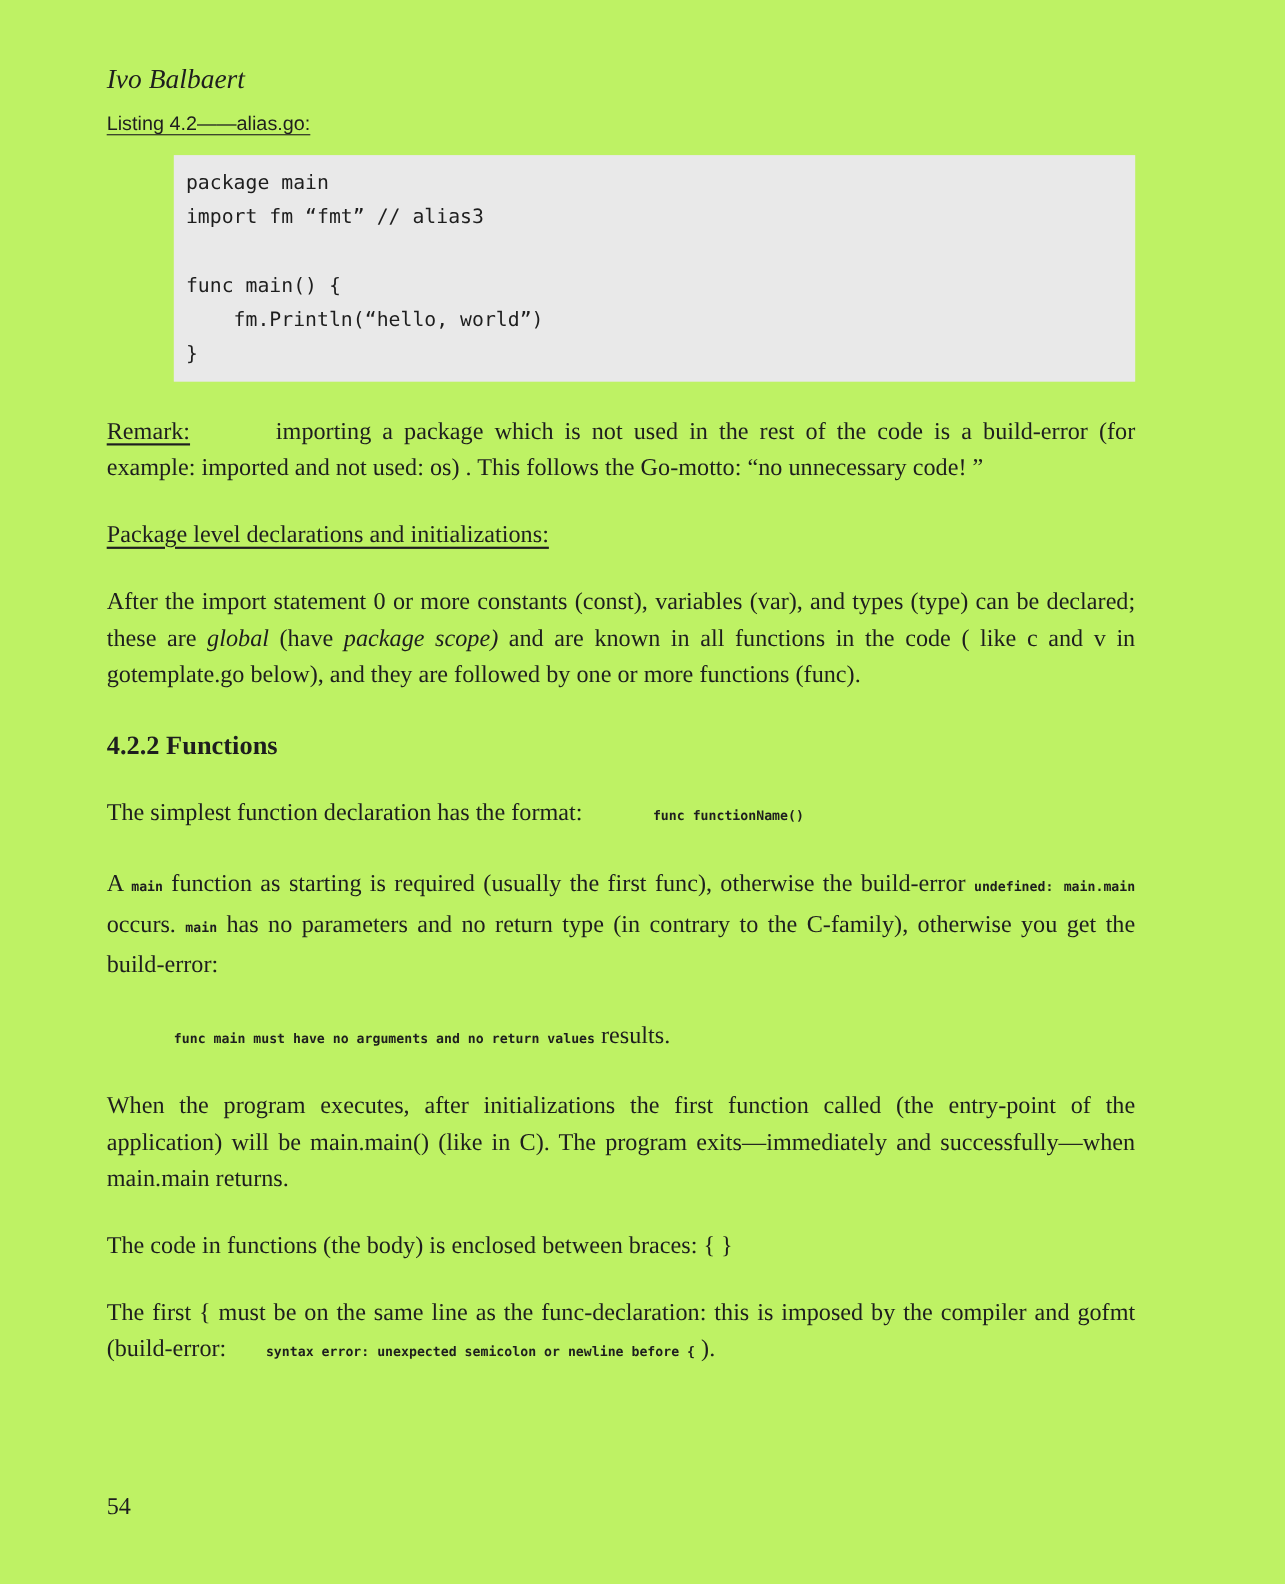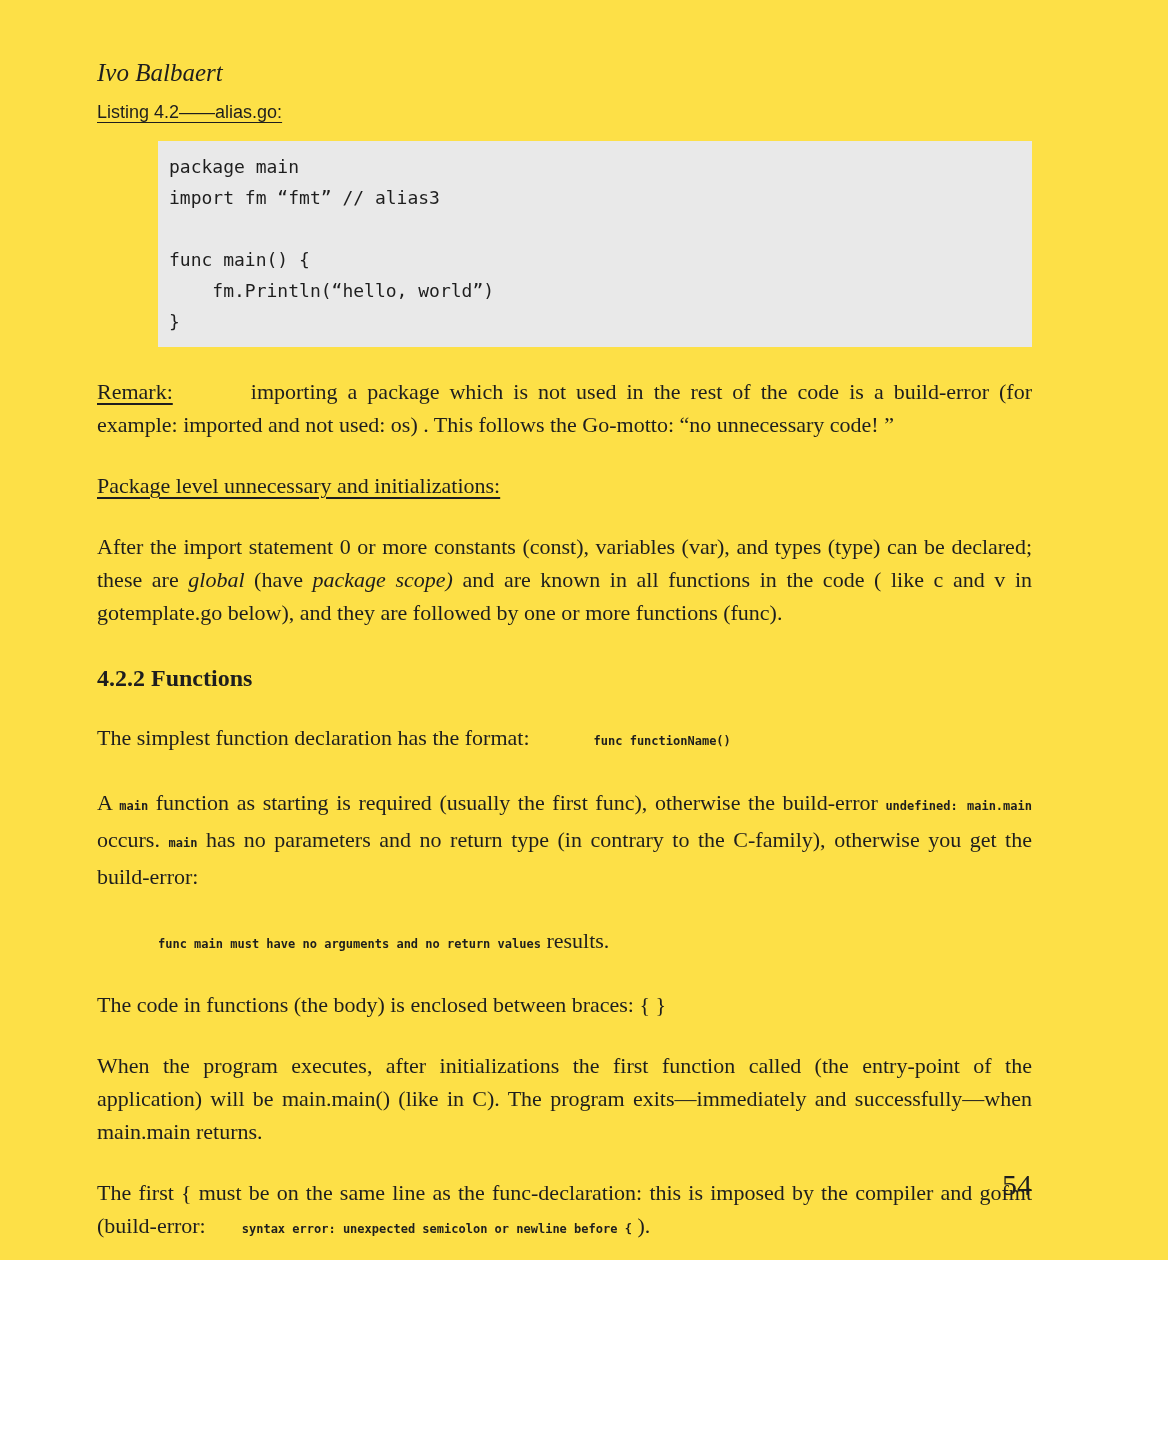--- a/index.html
+++ b/index.html
@@ -1,20 +1,20 @@
 <!DOCTYPE html>
 <html><head>
 <meta charset="utf-8">
 <style>
   html, body { margin: 0; padding: 0; background: #ffffff; }
   .page {
     position: relative;
     width: 1168px;
-    height: 1260px;
-    background: #fde047;
+    height: 1440px;
+    background: #bef264;
     color: #1e1e1e;
     font-family: "Liberation Serif", serif;
     box-sizing: border-box;
     padding: 58px 136px 0 97px;
     overflow: hidden;
   }
   .author {
     font-style: italic;
     font-size: 25px;
     line-height: 30px;
@@ -67,22 +67,22 @@
   .mono-line {
     margin: 32px 0 28px 61px;
     font-size: 22px;
     line-height: 31px;
   }
   .page-number {
     position: absolute;
     bottom: 58px;
     left: 97px;
     width: 935px;
-    text-align: right;
-    font-size: 30px;
+    text-align: left;
+    font-size: 22px;
   }
 </style>
 </head>
 <body>
 
 <div class="page">
 
   <div class="author">Ivo Balbaert</div>
 
   <div class="listing-title">Listing 4.2——alias.go:</div>
@@ -91,34 +91,34 @@
     <div class="code-line">package main</div>
     <div class="code-line">import fm “fmt” // alias3</div>
     <div class="code-line"></div>
     <div class="code-line">func main() {</div>
     <div class="code-line">    fm.Println(“hello, world”)</div>
     <div class="code-line">}</div>
   </div>
 
   <p class="para"><span class="u">Remark:</span><span class="tab tab-remark"></span><span>importing a package which is not used in the rest of the code is a build-error (for example: imported and not used: os) . This follows the Go-motto: “no unnecessary code! ”</span></p>
 
-  <p class="para u">Package level unnecessary and initializations:</p>
+  <p class="para u">Package level declarations and initializations:</p>
 
   <p class="para"><span>After the import statement 0 or more constants (const), variables (var), and types (type) can be declared; these are </span><span class="i">global</span><span> (have </span><span class="i">package scope)</span><span> and are known in all functions in the code ( like c and v in gotemplate.go below), and they are followed by one or more functions (func).</span></p>
 
   <h2 class="section-heading">4.2.2 Functions</h2>
 
   <p class="para"><span>The simplest function declaration has the format:</span><span class="tab tab-format"></span><span class="mono">func functionName()</span></p>
 
 
   <p class="para"><span>A </span><span class="mono">main</span><span> function as starting is required (usually the first func), otherwise the build-error </span><span class="mono">undefined: main.main</span><span> occurs. </span><span class="mono">main</span><span> has no parameters and no return type (in contrary to the C-family), otherwise you get the build-error:</span></p>
 
   <div class="mono-line"><span class="mono">func main must have no arguments and no return values</span><span> results.</span></div>
 
+  <p class="para">When the program executes, after initializations the first function called (the entry-point of the application) will be main.main() (like in C). The program exits—immediately and successfully—when main.main returns.</p>
+
   <p class="para">The code in functions (the body) is enclosed between braces: { }</p>
-
-  <p class="para">When the program executes, after initializations the first function called (the entry-point of the application) will be main.main() (like in C). The program exits—immediately and successfully—when main.main returns.</p>
 
   <p class="para"><span>The first { must be on the same line as the func-declaration: this is imposed by the compiler and gofmt (build-error:</span><span class="tab tab-syntax"></span><span class="mono">syntax error: unexpected semicolon or newline before {</span><span> ).</span></p>
 
   <div class="page-number">54</div>
 
 </div>
 
 </body></html>

